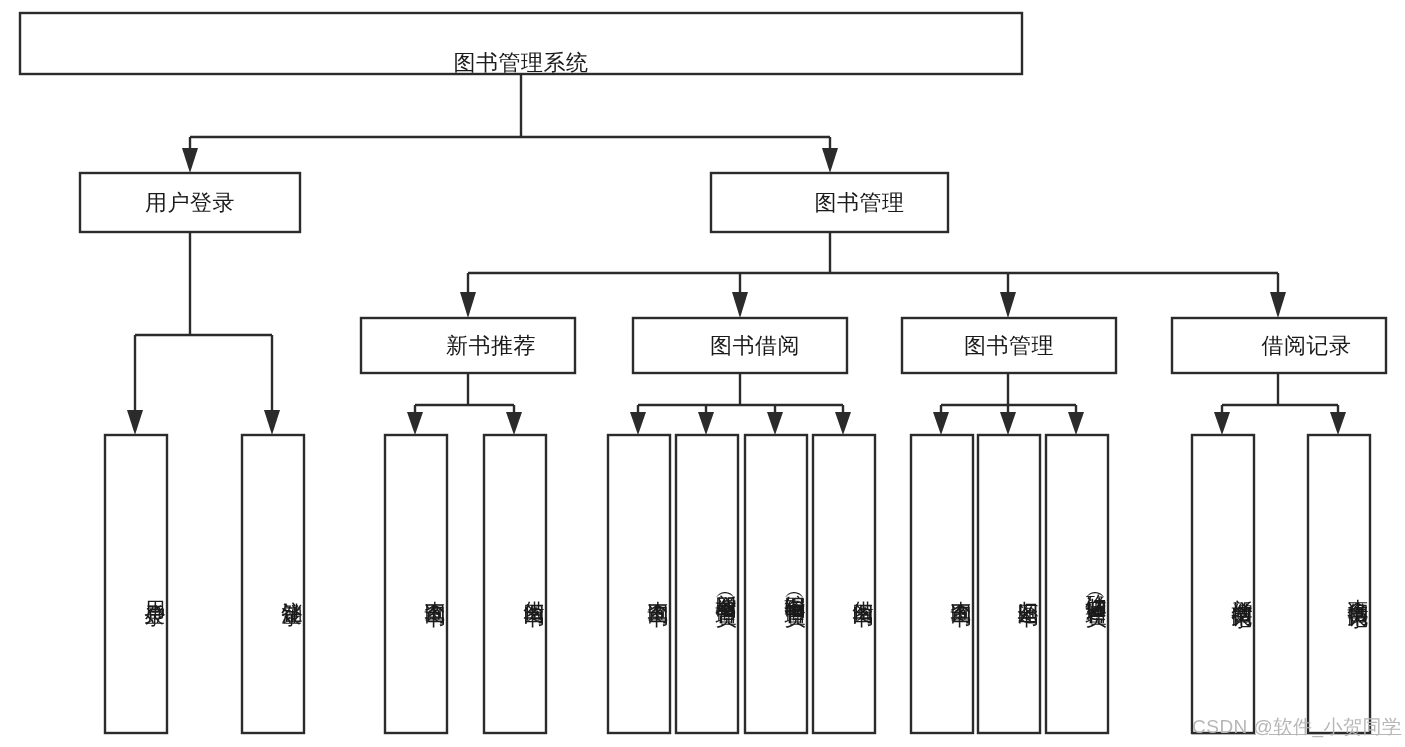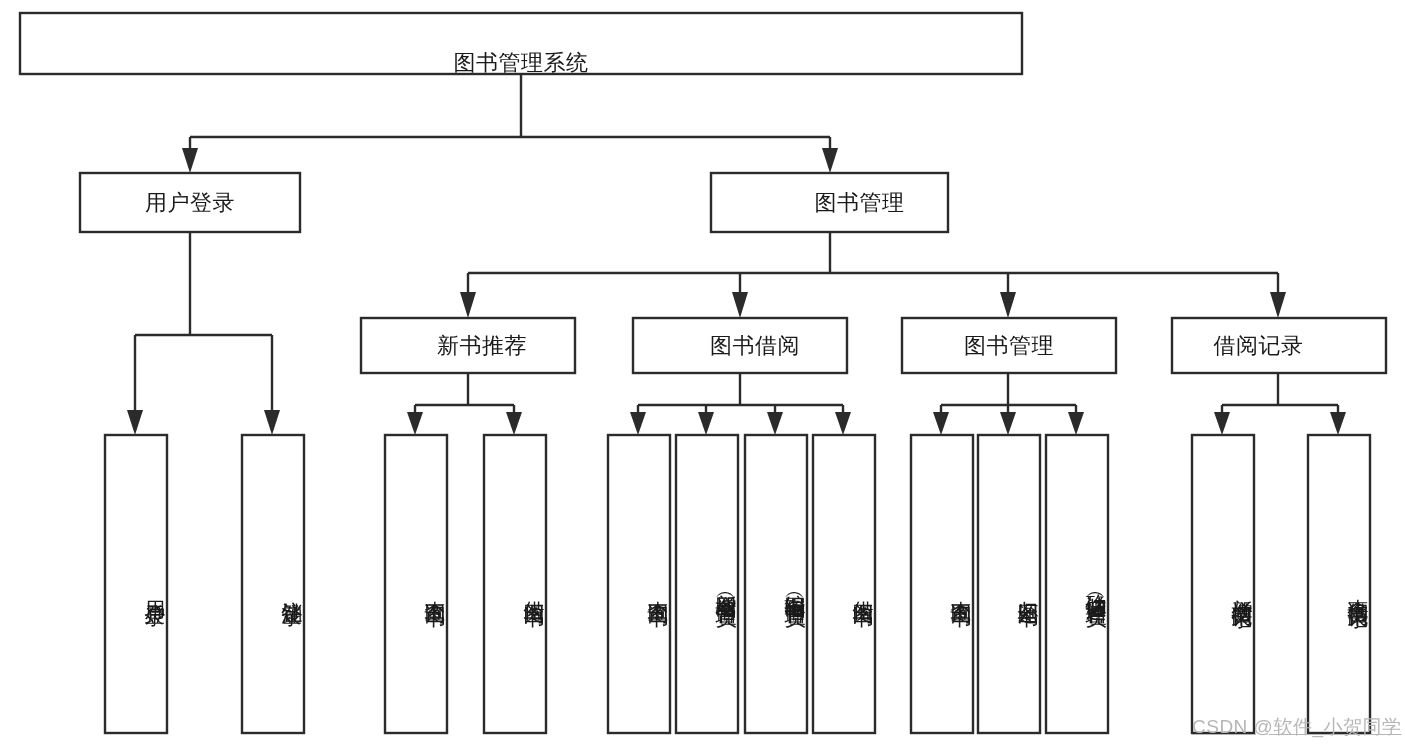--- a/index.html
+++ b/index.html
@@ -185,24 +185,24 @@
 
     <rect class="box-rect" x="1192" y="435" width="62" height="298"></rect>
     <rect class="box-rect" x="1308" y="435" width="62" height="298"></rect>
   </svg>
 
   <div class="node-label horizontal" style="left:20px; top:13px; width:1002px; height:61px;margin-top:19px;">图书管理系统</div>
 
   <div class="node-label horizontal" style="left:80px; top:173px; width:220px; height:59px;">用户登录</div>
   <div class="node-label horizontal" style="left:711px; top:173px; width:237px; height:59px;padding-left:30px;">图书管理</div>
 
-  <div class="node-label horizontal" style="left:359px; top:318px; width:246px; height:55px;border-radius:7px;">新书推荐</div>
+  <div class="node-label horizontal" style="left:368px; top:318px; width:246px; height:55px;border-radius:7px;">新书推荐</div>
   <div class="node-label horizontal" style="left:633px; top:318px; width:244px; height:55px;">图书借阅</div>
   <div class="node-label horizontal" style="left:902px; top:318px; width:214px; height:55px;">图书管理</div>
-  <div class="node-label horizontal" style="left:1172px; top:318px; width:173px; height:55px;">借阅记录</div>
+  <div class="node-label horizontal" style="left:1172px; top:318px; width:173px; height:55px;padding-left:48px;">借阅记录</div>
 
   <div class="node-label vertical" style="left:105px; top:495px; width:62px; height:180px;">用户登录</div>
   <div class="node-label vertical" style="left:242px; top:495px; width:62px; height:180px;">注销登录</div>
 
   <div class="node-label vertical" style="left:385px; top:495px; width:62px; height:180px;">查询图书</div>
   <div class="node-label vertical" style="left:484px; top:495px; width:62px; height:180px;">借阅图书</div>
 
   <div class="node-label vertical" style="left:608px; top:495px; width:62px; height:180px;">查询图书</div>
   <div class="node-label vertical tall-pad" style="left:676px; top:440px; width:62px; height:290px;">新增图书（管理员）</div>
   <div class="node-label vertical tall-pad" style="left:745px; top:440px; width:62px; height:290px;">编辑图书（管理员）</div>

